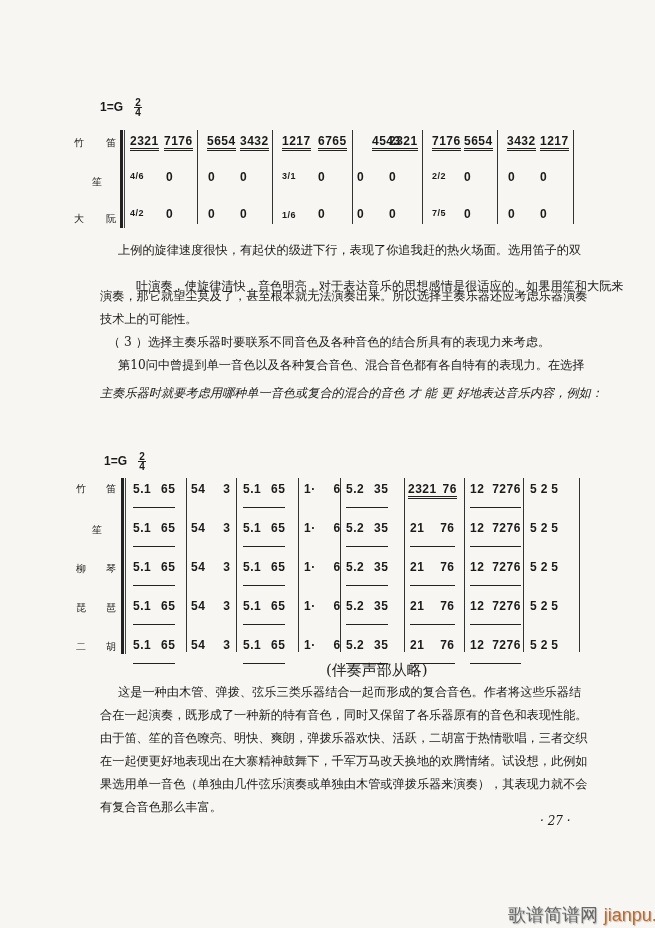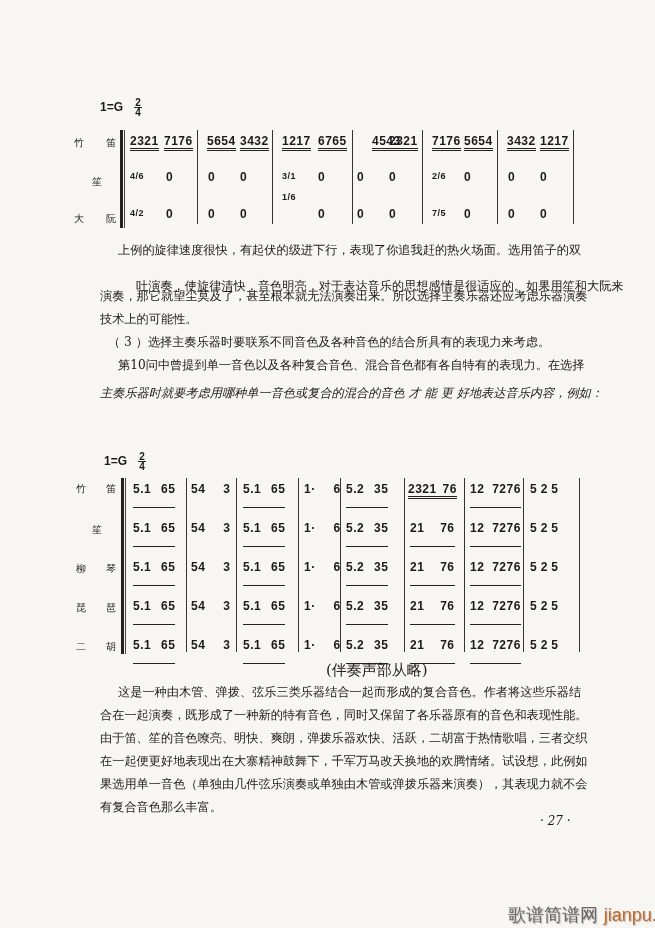--- a/index.html
+++ b/index.html
@@ -71,30 +71,30 @@
 <div class="abs cell ul2" style="left:540px;top:134px;">1217</div>
 
 <div class="abs cell" style="left:130px;top:172px;font-size:9px;line-height:8px;">4/6</div>
 <div class="abs cell" style="left:166px;top:170px;">0</div>
 <div class="abs cell" style="left:208px;top:170px;">0</div>
 <div class="abs cell" style="left:240px;top:170px;">0</div>
 <div class="abs cell" style="left:282px;top:172px;font-size:9px;line-height:8px;">3/1</div>
 <div class="abs cell" style="left:318px;top:170px;">0</div>
 <div class="abs cell" style="left:357px;top:170px;">0</div>
 <div class="abs cell" style="left:389px;top:170px;">0</div>
-<div class="abs cell" style="left:432px;top:172px;font-size:9px;line-height:8px;">2/6</div>
+<div class="abs cell" style="left:432px;top:172px;font-size:9px;line-height:8px;">2/2</div>
 <div class="abs cell" style="left:464px;top:170px;">0</div>
 <div class="abs cell" style="left:508px;top:170px;">0</div>
 <div class="abs cell" style="left:540px;top:170px;">0</div>
 
 <div class="abs cell" style="left:130px;top:209px;font-size:9px;line-height:8px;">4/2</div>
 <div class="abs cell" style="left:166px;top:207px;">0</div>
 <div class="abs cell" style="left:208px;top:207px;">0</div>
 <div class="abs cell" style="left:240px;top:207px;">0</div>
-<div class="abs cell" style="left:282px;top:193px;font-size:9px;line-height:8px;">1/6</div>
+<div class="abs cell" style="left:282px;top:211px;font-size:9px;line-height:8px;">1/6</div>
 <div class="abs cell" style="left:318px;top:207px;">0</div>
 <div class="abs cell" style="left:357px;top:207px;">0</div>
 <div class="abs cell" style="left:389px;top:207px;">0</div>
 <div class="abs cell" style="left:432px;top:209px;font-size:9px;line-height:8px;">7/5</div>
 <div class="abs cell" style="left:464px;top:207px;">0</div>
 <div class="abs cell" style="left:508px;top:207px;">0</div>
 <div class="abs cell" style="left:540px;top:207px;">0</div>
 
 <div class="abs para" style="left:118px;top:240px;">上例的旋律速度很快，有起伏的级进下行，表现了你追我赶的热火场面。选用笛子的双</div>
 <div class="abs para" style="left:100px;top:276px;padding-left:36px;">吐演奏，使旋律清快，音色明亮，对于表达音乐的思想感情是很适应的。如果用笙和大阮来</div>

